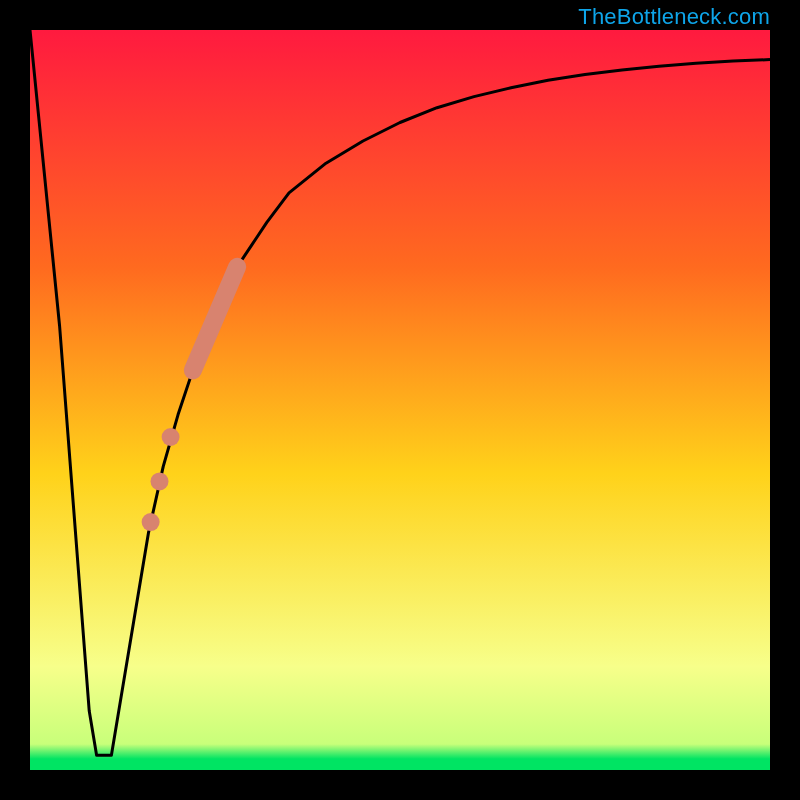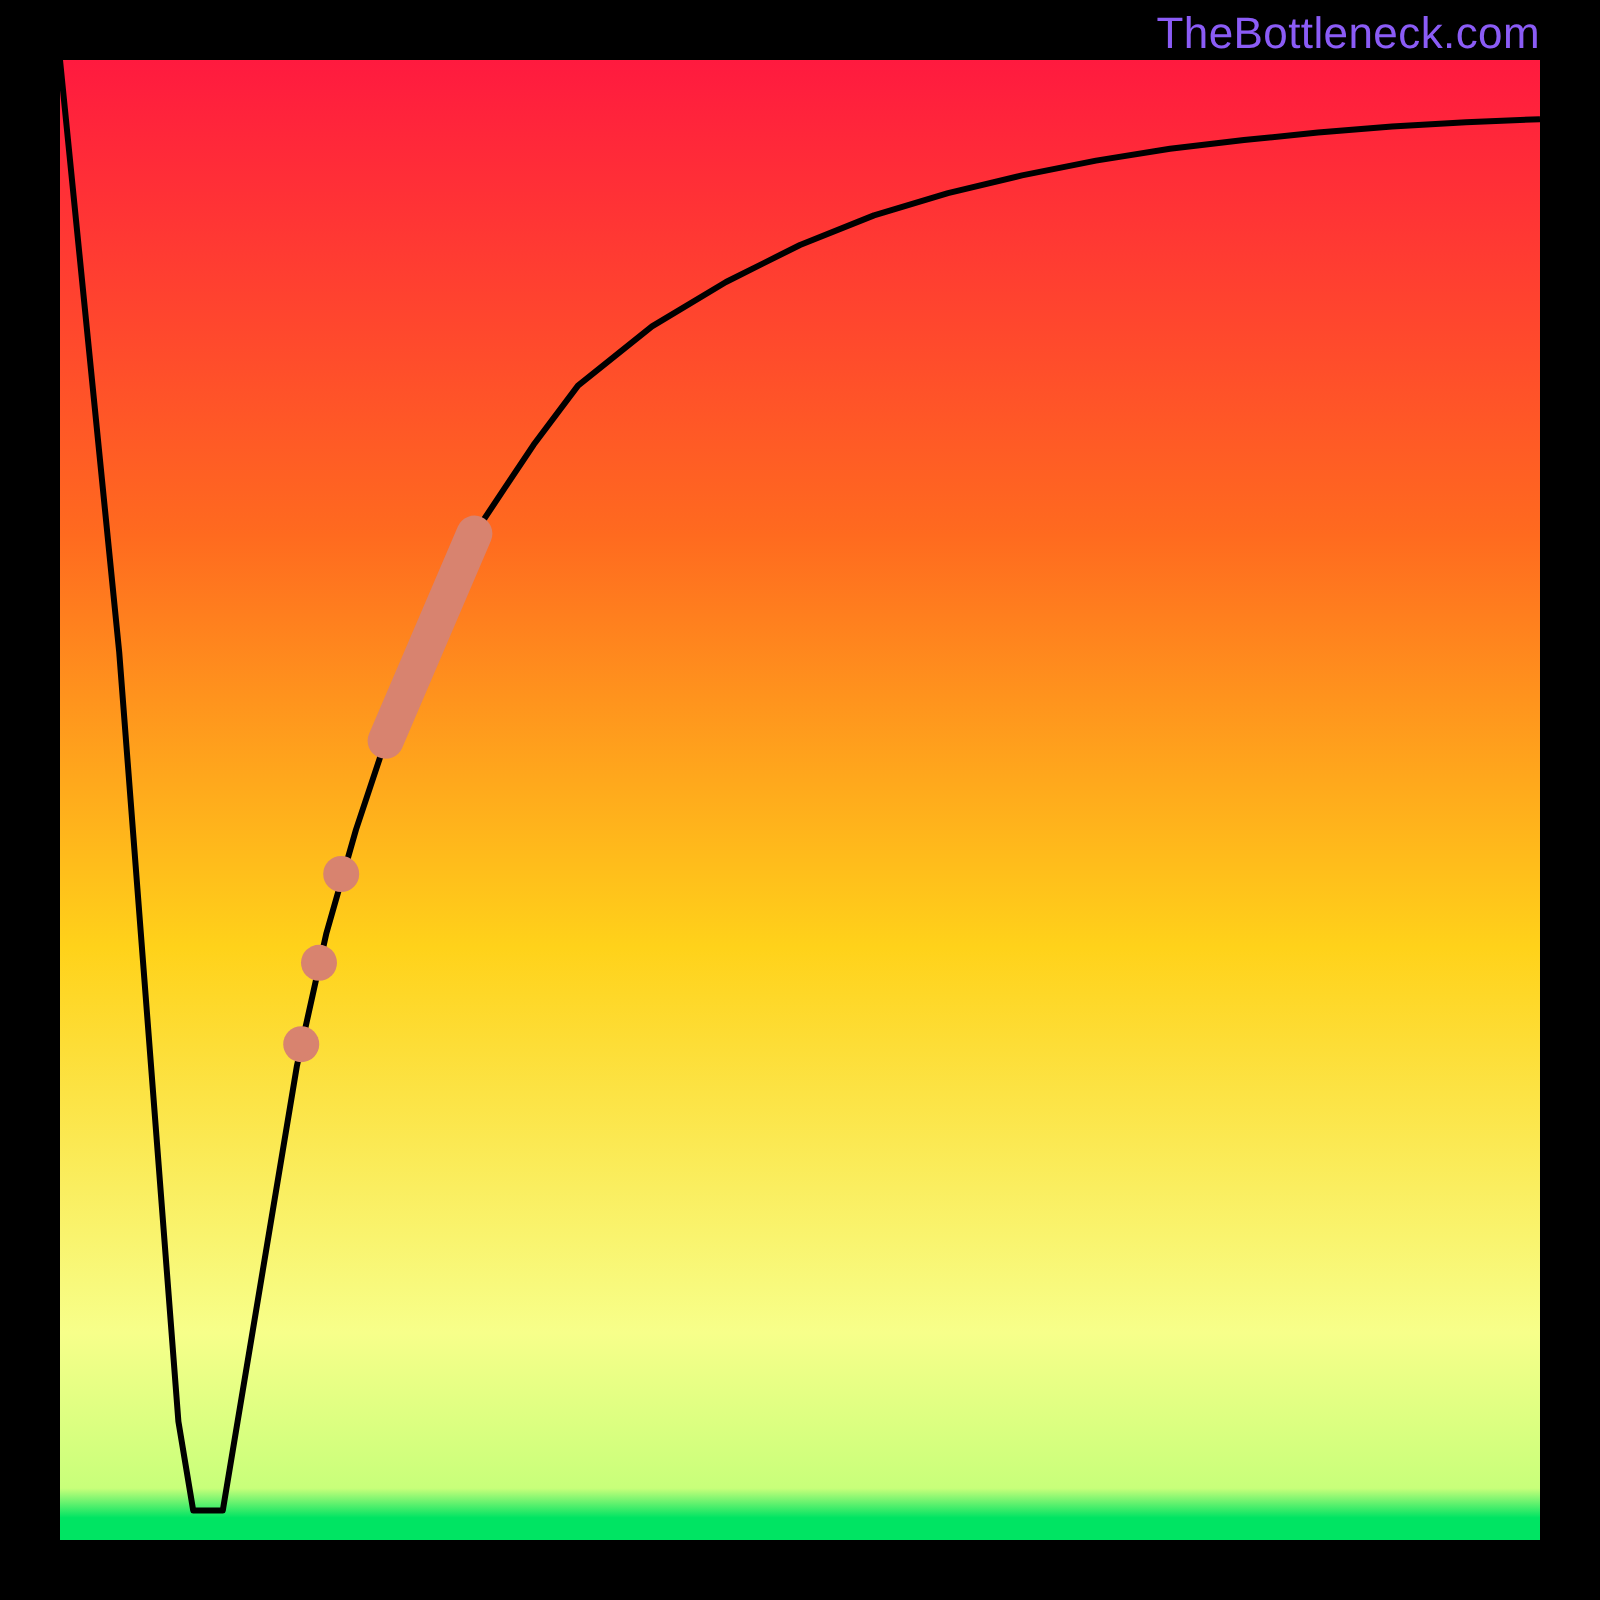--- a/index.html
+++ b/index.html
@@ -24,21 +24,21 @@
     top: 30px;
     left: 30px;
     width: 740px;
     height: 740px;
     overflow: hidden;
   }
   .watermark {
     position: absolute;
     top: 4px;
     right: 30px;
-    color: #8b5cf6;
+    color: #0ea5e9;
     font-size: 22px;
     font-weight: 500;
     letter-spacing: 0.2px;
     user-select: none;
   }
   svg { display: block; }
 </style>
 </head>
 <body>
 

